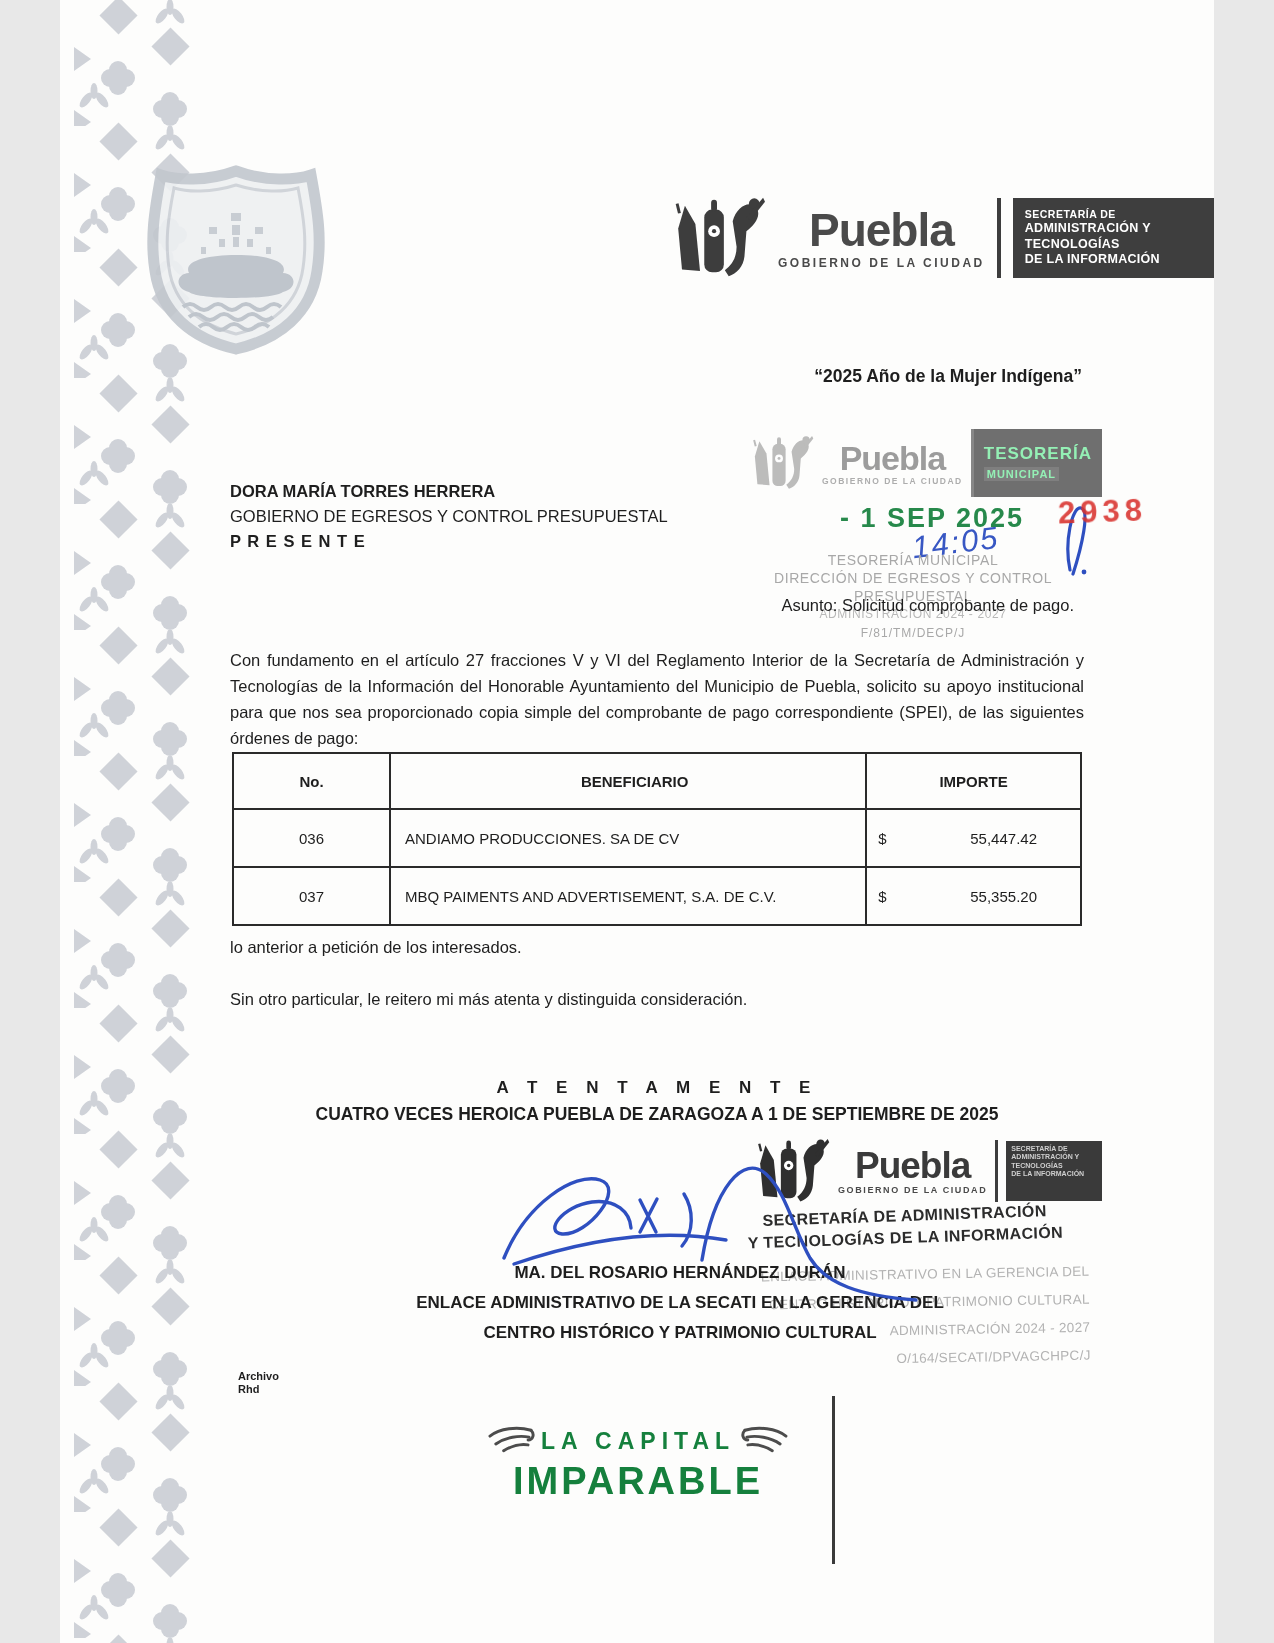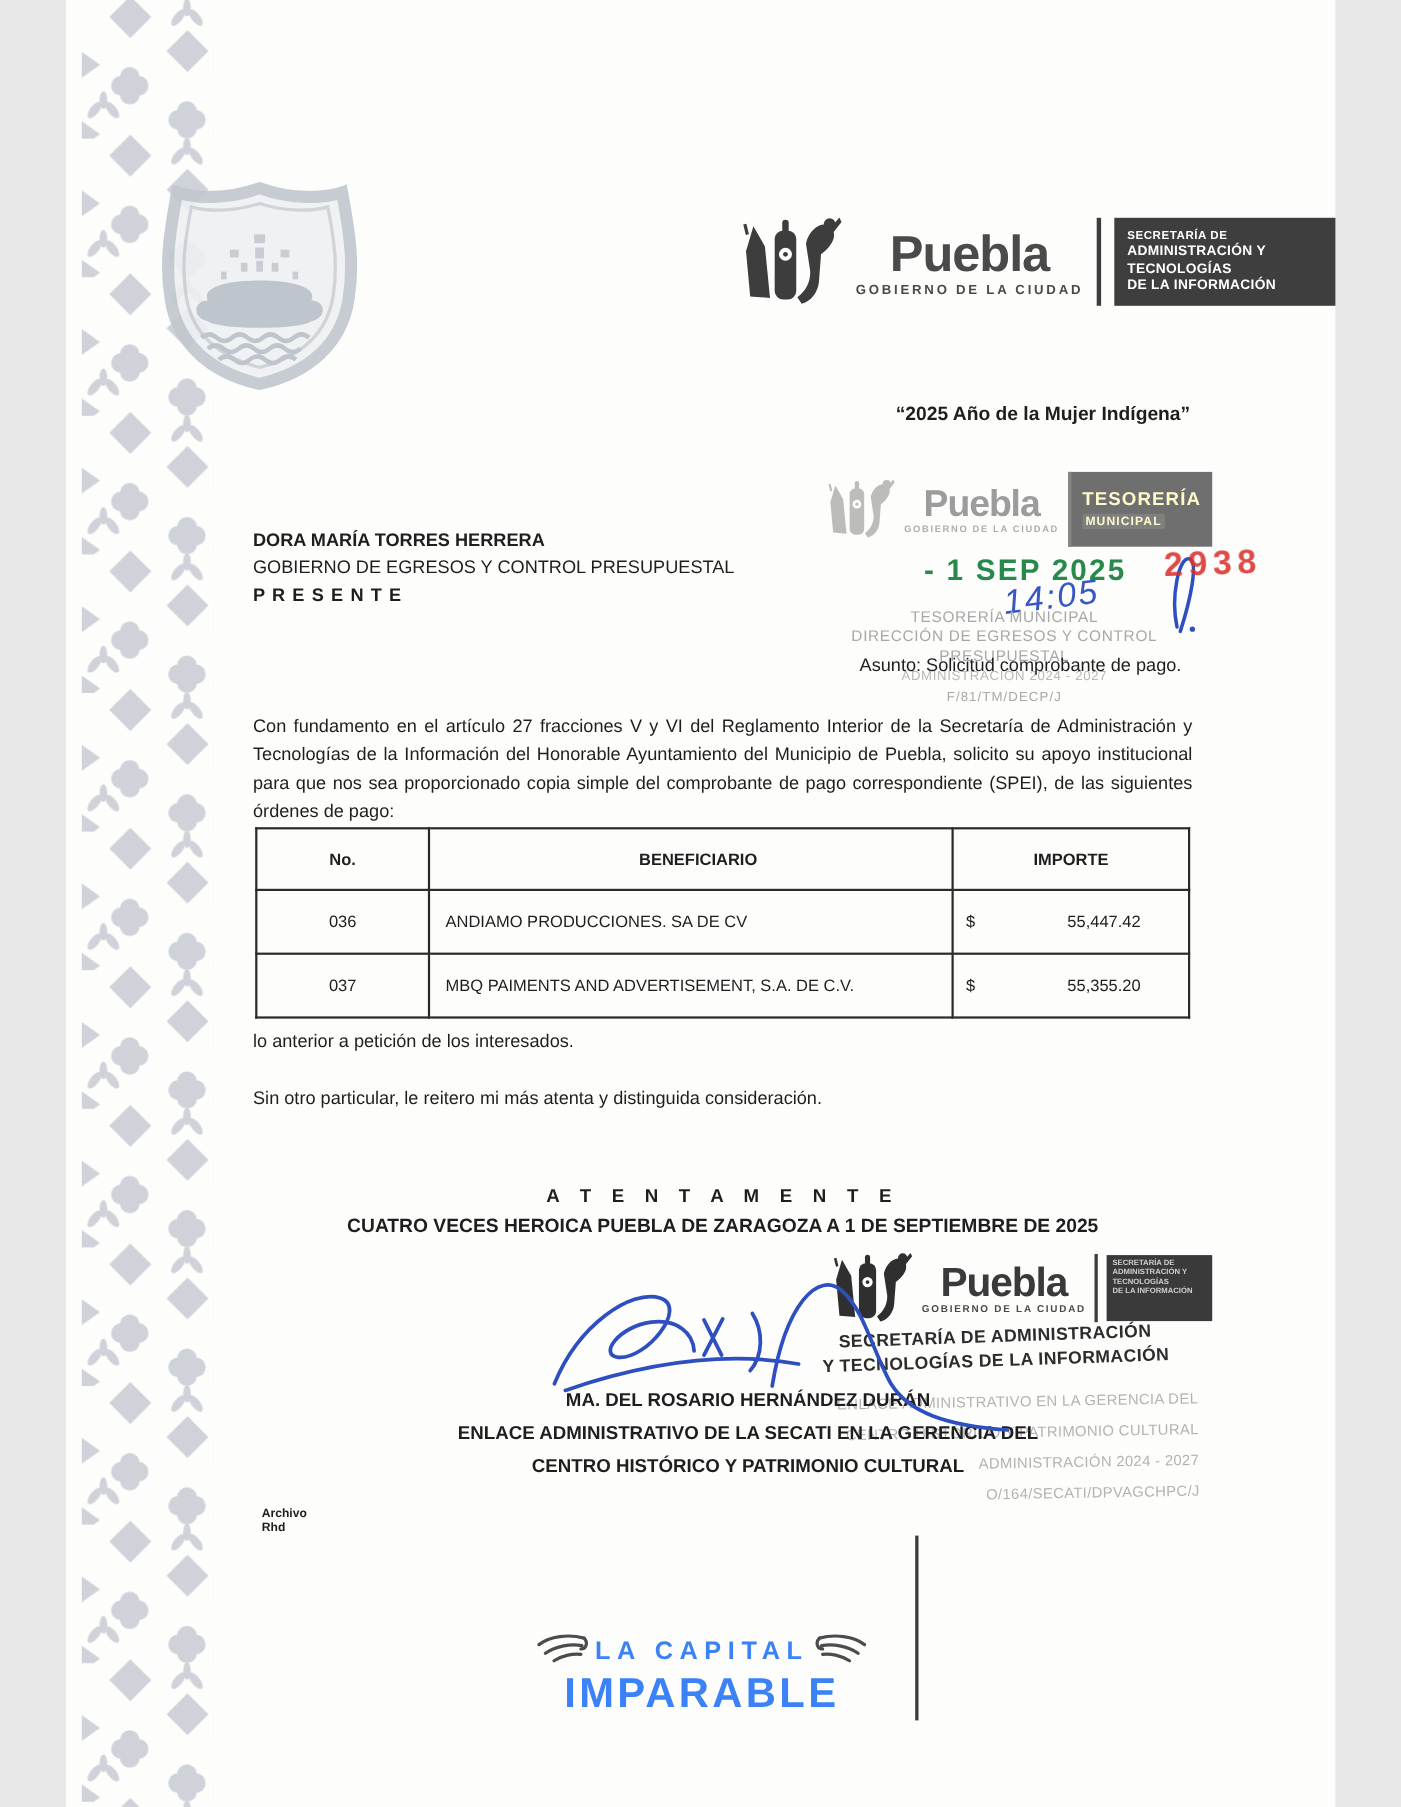--- a/index.html
+++ b/index.html
@@ -31,21 +31,21 @@
   
   .quote{left:400px;top:366px;width:622px;text-align:right;font-weight:700;font-size:17.5px;}
   .oficio{left:340px;top:393px;width:682px;text-align:right;font-weight:700;font-size:17.5px;}
 
   
   .tstamp{left:688px;top:424px;width:350px;height:78px;display:flex;align-items:center;gap:8px;
           color:#9a9a9a;filter:blur(.4px);opacity:.88;}
   .tstamp .mark{width:66px;height:62px;flex:0 0 auto;opacity:.75;}
   .tstamp .brand{font-size:34px;font-weight:800;letter-spacing:-1px;color:#8f8f8f;}
   .tstamp .sub{font-size:8.5px;font-weight:700;letter-spacing:1.5px;color:#a3a3a3;margin-top:2px;white-space:nowrap;}
-  .tbadge{background:#5c5c5c;color:#fef9c3;padding:16px 10px;line-height:1.1;border-left:3px solid #777;}
+  .tbadge{background:#5c5c5c;color:#86efac;padding:16px 10px;line-height:1.1;border-left:3px solid #777;}
   .tbadge .b1{font-size:17px;font-weight:800;letter-spacing:1px;}
   .tbadge .b2{font-size:11px;font-weight:700;letter-spacing:1px;background:#6e6e6e;display:inline-block;padding:1px 3px;margin-top:2px;}
 
   
   .recipient{left:170px;top:479px;font-size:16.5px;line-height:25px;}
   .recipient .name{font-weight:700;}
   .recipient .presente{font-weight:700;letter-spacing:1px;}
 
   
   .redDate{left:780px;top:503px;color:#15803d;font-weight:700;font-size:27px;letter-spacing:2px;
@@ -102,21 +102,21 @@
 
   
   .ghostS{left:540px;top:1262px;width:490px;text-align:right;color:#b3b3b3;font-size:13.5px;
           line-height:28px;transform:rotate(-1deg);z-index:1;letter-spacing:.3px;}
   .signer{left:210px;top:1258px;width:820px;text-align:center;font-weight:700;font-size:17px;
           line-height:30px;z-index:2;}
 
   .archivo{left:178px;top:1370px;font-size:11px;font-weight:700;line-height:13px;}
 
   
-  .slogan{left:428px;top:1483px;width:300px;text-align:center;color:#3b82f6;}
+  .slogan{left:428px;top:1424px;width:300px;text-align:center;color:#15803d;}
   .slogan .row1{display:flex;align-items:center;justify-content:center;gap:6px;}
   .slogan .cap{font-size:23px;font-weight:800;letter-spacing:6px;white-space:nowrap;}
   .slogan .imp{font-size:38px;font-weight:800;letter-spacing:3px;margin-top:2px;}
   .fdivider{left:772px;top:1396px;width:3px;height:168px;background:#3a3a3a;}
   .faddress{left:792px;top:1422px;width:420px;color:#a9aeb4;font-size:17px;line-height:27px;letter-spacing:.3px;}
 </style>
 </head>
 <body>
 
 <div class="page">

